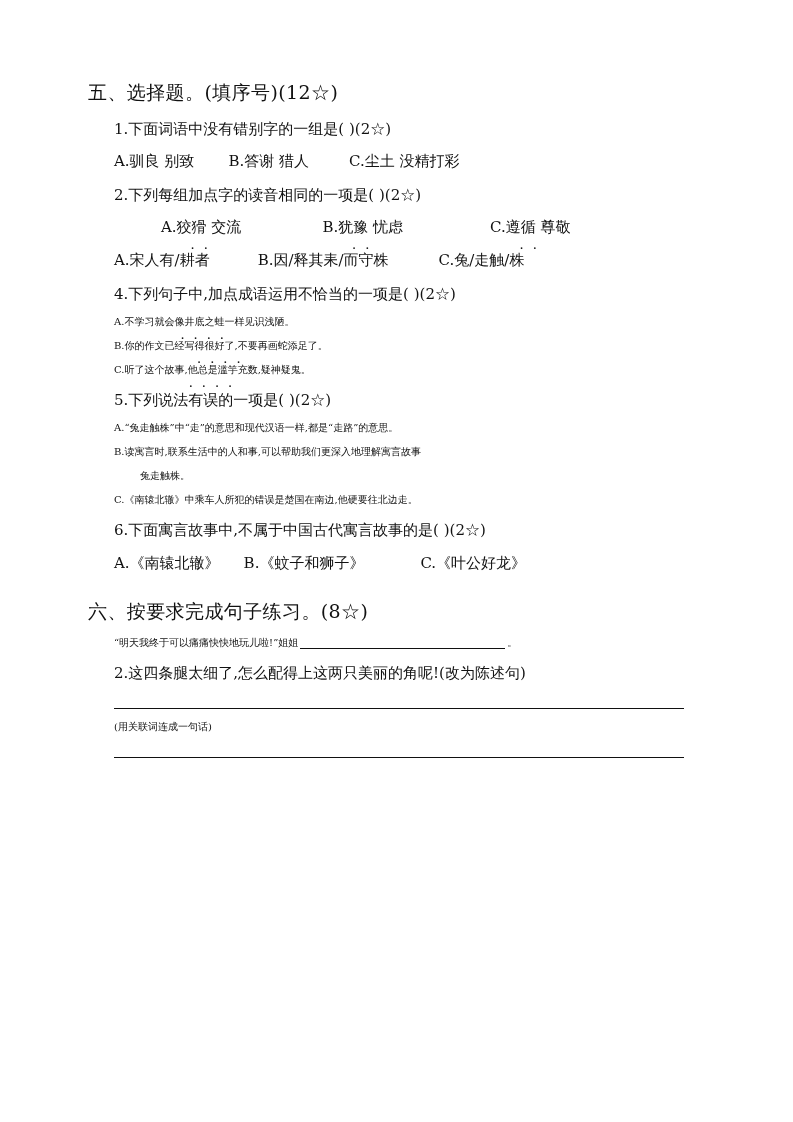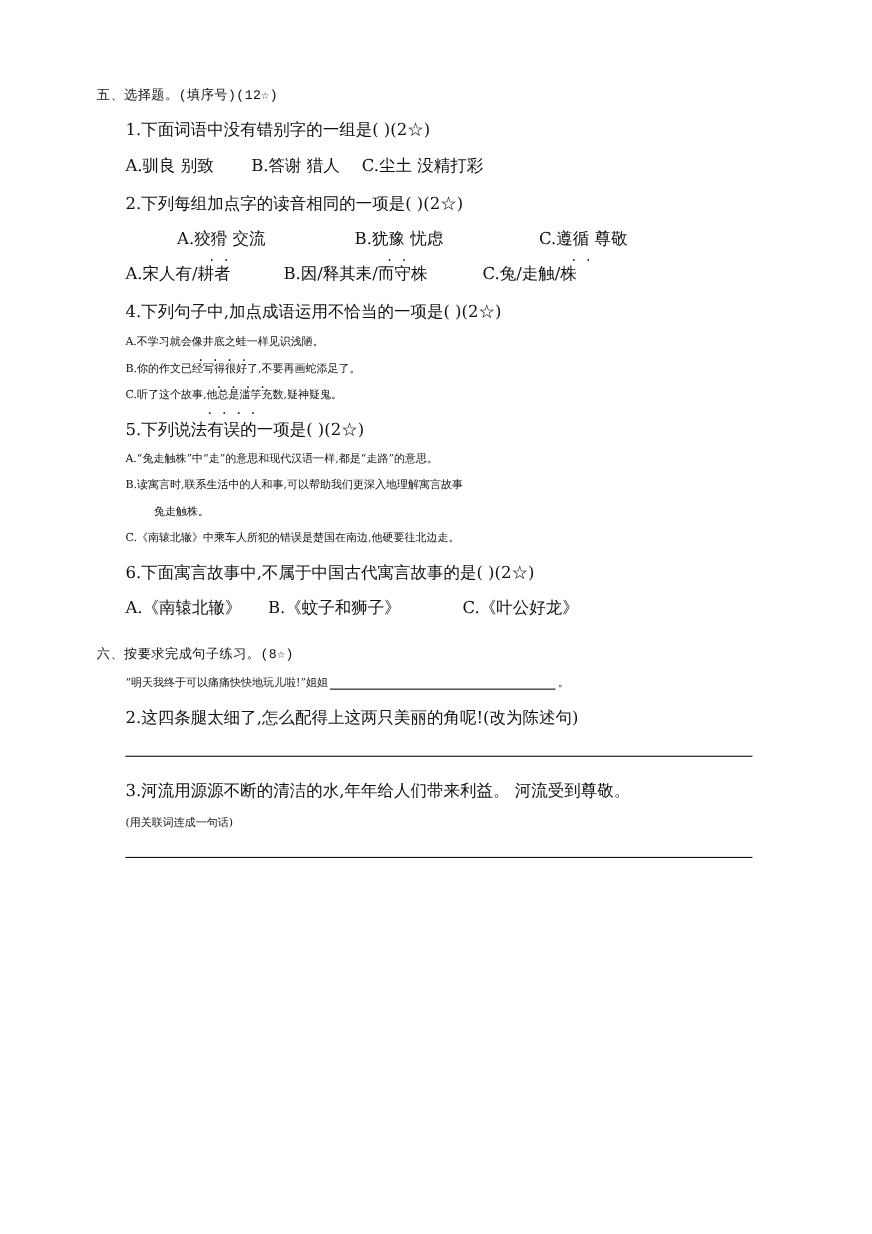--- a/index.html
+++ b/index.html
@@ -23,26 +23,25 @@
     height: 1122px;
     padding: 0;
   }
   .content {
     position: absolute;
     left: 88px;
     top: 62px;
     width: 620px;
   }
   .section-title {
-    font-size: 12px;
+    font-size: 19px;
     letter-spacing: 0.4px;
     margin-top: 16px;
     margin-bottom: 8px;
     line-height: 1.5;
-    font-family: Liberation Mono, monospace;
   }
   .q {
     margin-left: 26px;
     font-size: 15px;
     line-height: 1.55;
     margin-top: 11px;
   }
   .q-stem {
     white-space: nowrap;
   }
@@ -126,21 +125,21 @@
 <div class="page">
   <div class="content">
 
     <div class="section-title">五、选择题。(填序号)(12☆)</div>
 
     <div class="q">
       <span class="q-stem">1.下面词语中没有错别字的一组是(     )(2☆)</span>
     </div>
     <div class="opts">
       <span class="opt" style="margin-right:34px;">A.驯良      别致</span>
-      <span class="opt" style="margin-right:20px;">B.答谢      猎人</span>
+      <span class="opt" style="margin-right:40px;">B.答谢      猎人</span>
       <span class="opt">C.尘土      没精打彩</span>
     </div>
 
     <div class="q">
       <span class="q-stem">2.下列每组加点字的读音相同的一项是(     )(2☆)</span>
     </div>
     <div class="opts">
       <span class="opt dotted2" style="margin-right:34px;">A.狡猾      交流</span>
       <span class="opt dotted2" style="margin-right:40px;">B.犹豫      忧虑</span>
       <span class="opt dotted2">C.遵循      尊敬</span>
@@ -184,18 +183,17 @@
 
     <div class="section-title" style="margin-top:22px;">六、按要求完成句子练习。(8☆)</div>
 
     <div class="opt-line" style="margin-top:10px;">
       <span>“明天我终于可以痛痛快快地玩儿啦!”姐姐</span><span class="blank-inline"></span><span>。</span>
     </div>
 
     <div class="q" style="">2.这四条腿太细了,怎么配得上这两只美丽的角呢!(改为陈述句)</div>
     <div class="answer-rule"></div>
 
-    <div class="q" style="margin-top:20px;">3.河流用源源不断的清洁的水,年年给人们带来利益。   河流受到尊敬。</div>
     <div class="opt-line" style="margin-top:10px;">(用关联词连成一句话)</div>
     <div class="answer-rule"></div>
 
   </div>
 </div>
 
 </body></html>

